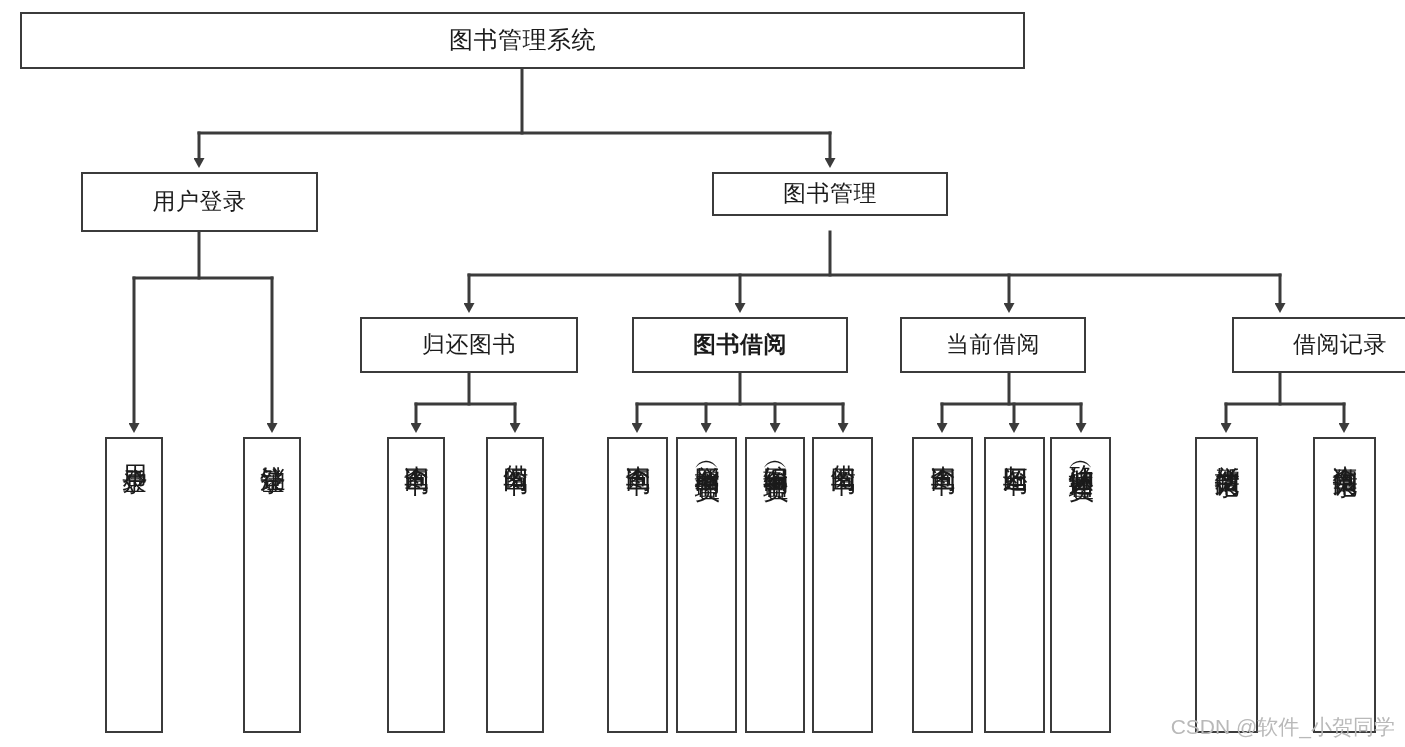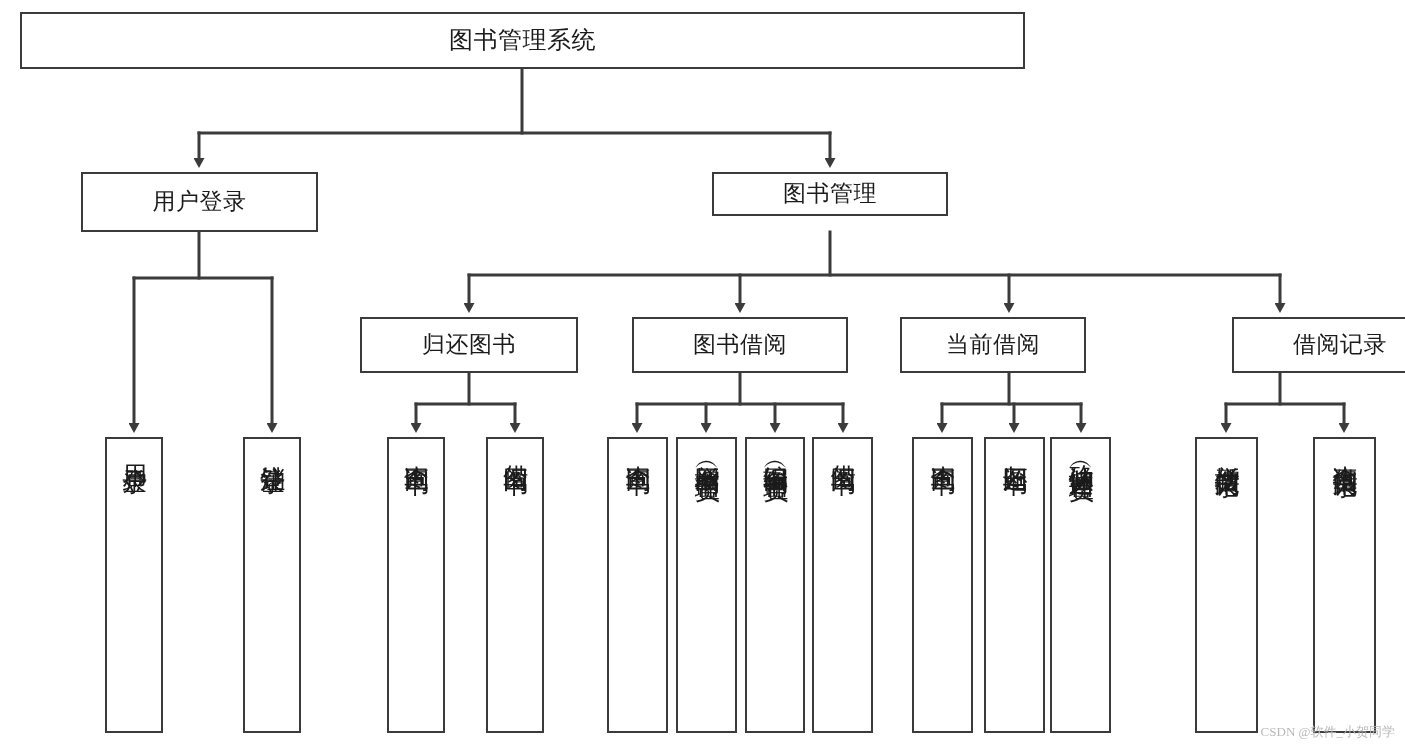--- a/index.html
+++ b/index.html
@@ -58,25 +58,25 @@
     writing-mode: vertical-rl;
     text-orientation: upright;
     font-size: 25px;
     line-height: 1.05;
     letter-spacing: 2px;
   }
   .watermark {
     position: absolute;
     right: 10px;
     bottom: 6px;
-    font-size: 13px;
+    font-size: 21px;
     color: #b9b9b9;
     white-space: nowrap;
     z-index: 3;
-    font-family: Liberation Serif, serif;
+    font-family: Liberation Sans, sans-serif;
   }
 </style>
 </head>
 <body>
 
 <div id="canvas">
 
   <svg id="wires" viewBox="0 0 1405 747" preserveAspectRatio="none">
     <defs>
       <marker id="arrow" markerWidth="10" markerHeight="11" refX="2" refY="5.5" orient="auto" markerUnits="userSpaceOnUse">
@@ -135,21 +135,21 @@
   <div class="node horiz" style="left: 81px; top: 172px; width: 237px; height: 60px;">
     <span class="txt">用户登录</span>
   </div>
   <div class="node horiz" style="left: 712px; top: 172px; width: 236px; height: 44px;">
     <span class="txt">图书管理</span>
   </div>
 
   <div class="node horiz" style="left: 360px; top: 317px; width: 218px; height: 56px;">
     <span class="txt">归还图书</span>
   </div>
-  <div class="node horiz" style="left: 632px; top: 317px; width: 216px; height: 56px;">
+  <div class="node horiz" style="left: 632px; top: 317px; width: 216px; height: 56px; font-weight: bold;">
     <span class="txt">图书借阅</span>
   </div>
   <div class="node horiz" style="left: 900px; top: 317px; width: 186px; height: 56px;">
     <span class="txt">当前借阅</span>
   </div>
   <div class="node horiz" style="left: 1232px; top: 317px; width: 216px; height: 56px;">
     <span class="txt">借阅记录</span>
   </div>
 
   <div class="node vert" style="left: 105px; top: 437px; width: 58px; height: 296px;">

